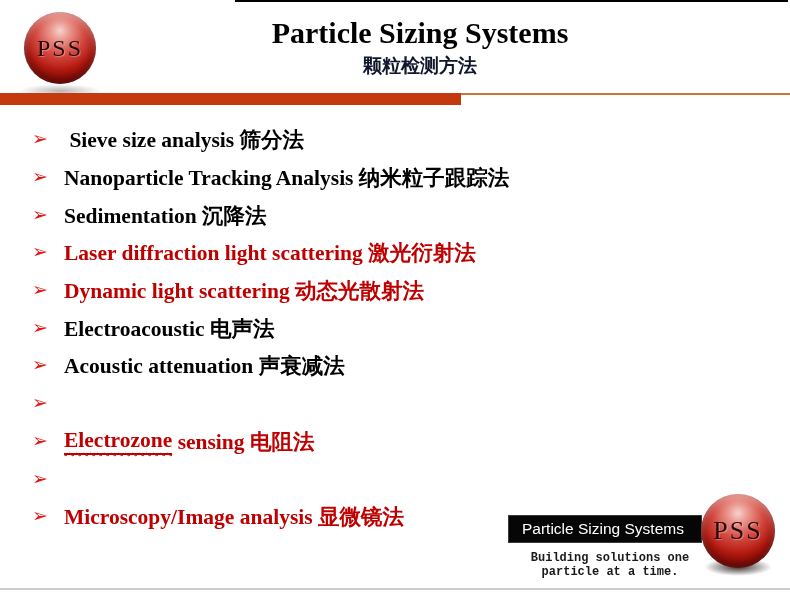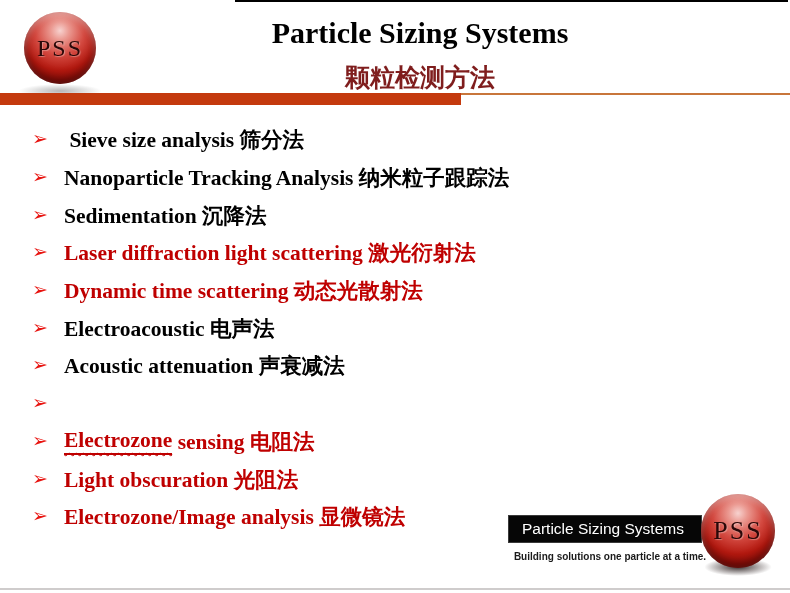--- a/index.html
+++ b/index.html
@@ -20,21 +20,21 @@
     font-family:"Liberation Serif",serif;
     text-shadow:1px 1px 1px rgba(255,255,255,.35);}
   .logo-top{position:absolute;left:24px;top:12px;width:72px;height:72px;}
   .logo-top .pss-text{font-size:24px;}
   .logo-top-shadow{position:absolute;left:18px;top:84px;width:84px;height:14px;
     background:radial-gradient(ellipse at center,rgba(110,110,110,.5) 0%,rgba(110,110,110,0) 70%);}
 
   
   .title-block{position:absolute;left:170px;top:16px;width:500px;text-align:center;}
   .title{font-size:30px;font-weight:bold;color:#000;line-height:1.15;}
-  .subtitle{font-size:25px;font-weight:600;color:#7f1d1d;margin-top:10px;
+  .subtitle{font-size:19px;font-weight:600;color:#0f172a;margin-top:2px;
     font-family:"Liberation Sans","DejaVu Sans",sans-serif;}
 
   
   .bar-thick{position:absolute;left:0;top:93px;width:461px;height:12px;background:#C43A0E;}
   .bar-thin{position:absolute;left:461px;top:93px;width:329px;height:2px;background:#C8763B;}
 
   
   .method-list{position:absolute;left:32px;top:121px;width:740px;
     list-style:none;margin:0;padding:0;}
   .method-list li{display:flex;align-items:center;height:37.7px;font-size:21.5px;color:#000;}
@@ -45,22 +45,22 @@
   .u-word{border-bottom:2px solid currentColor;
     text-decoration:underline wavy currentColor 1px;text-underline-offset:5px;}
 
   
   .brand-bar{position:absolute;left:508px;top:515px;width:194px;height:28px;
     background:#060606;border:1px solid #3a3a3a;box-sizing:border-box;
     display:flex;align-items:center;padding-left:13px;
     font-family:"Liberation Sans","DejaVu Sans",sans-serif;
     font-size:15.5px;color:#ffffff;}
   .tagline{position:absolute;left:504px;top:551px;width:212px;text-align:center;
-    font-family:Liberation Sans, sans-serif;
-    font-size:10px;font-weight:bold;color:#1a1a1a;}
+    font-family:Liberation Mono, monospace;
+    font-size:12px;font-weight:bold;color:#1a1a1a;}
   .logo-bottom{position:absolute;left:701px;top:494px;width:74px;height:74px;}
   .logo-bottom .pss-text{font-size:26px;}
   .logo-bottom-shadow{position:absolute;left:704px;top:558px;width:68px;height:18px;
     background:radial-gradient(ellipse at center,rgba(25,12,12,.85) 0%,rgba(25,12,12,0) 70%);}
 
   .bottom-line{position:absolute;left:0;top:588px;width:790px;height:2px;background:#cfcccc;}
 </style>
 </head>
 <body>
 
@@ -100,21 +100,21 @@
         <span class="item-text">Sedimentation 沉降法</span>
     </li>
     <li class="em">
       <span class="bullet">➢</span>
       <span class="u-word"></span>
         <span class="item-text">Laser diffraction light scattering 激光衍射法</span>
     </li>
     <li class="em">
       <span class="bullet">➢</span>
       <span class="u-word"></span>
-        <span class="item-text">Dynamic time scattering 动态光散射法</span>
+        <span class="item-text">Dynamic light scattering 动态光散射法</span>
     </li>
     <li>
       <span class="bullet">➢</span>
       <span class="u-word"></span>
         <span class="item-text">Electroacoustic 电声法</span>
     </li>
     <li>
       <span class="bullet">➢</span>
       <span class="u-word"></span>
         <span class="item-text">Acoustic attenuation 声衰减法</span>
@@ -124,26 +124,25 @@
       <span class="u-word"></span>
     </li>
     <li class="em">
       <span class="bullet">➢</span>
       <span class="u-word">Electrozone</span>
         <span class="item-text"> sensing 电阻法</span>
     </li>
     <li class="em">
       <span class="bullet">➢</span>
       <span class="u-word"></span>
-        <span class="item-text">Light obscuration 光阻法</span>
     </li>
     <li class="em">
       <span class="bullet">➢</span>
       <span class="u-word"></span>
-        <span class="item-text">Electrozone/Image analysis 显微镜法</span>
+        <span class="item-text">Microscopy/Image analysis 显微镜法</span>
     </li>
   </ul>
 
   <div class="brand-bar">
     <span>Particle Sizing Systems</span>
   </div>
   <div class="tagline">Building solutions one particle at a time.</div>
 
   <div class="logo-bottom-shadow"></div>
   <div class="logo-bottom">

